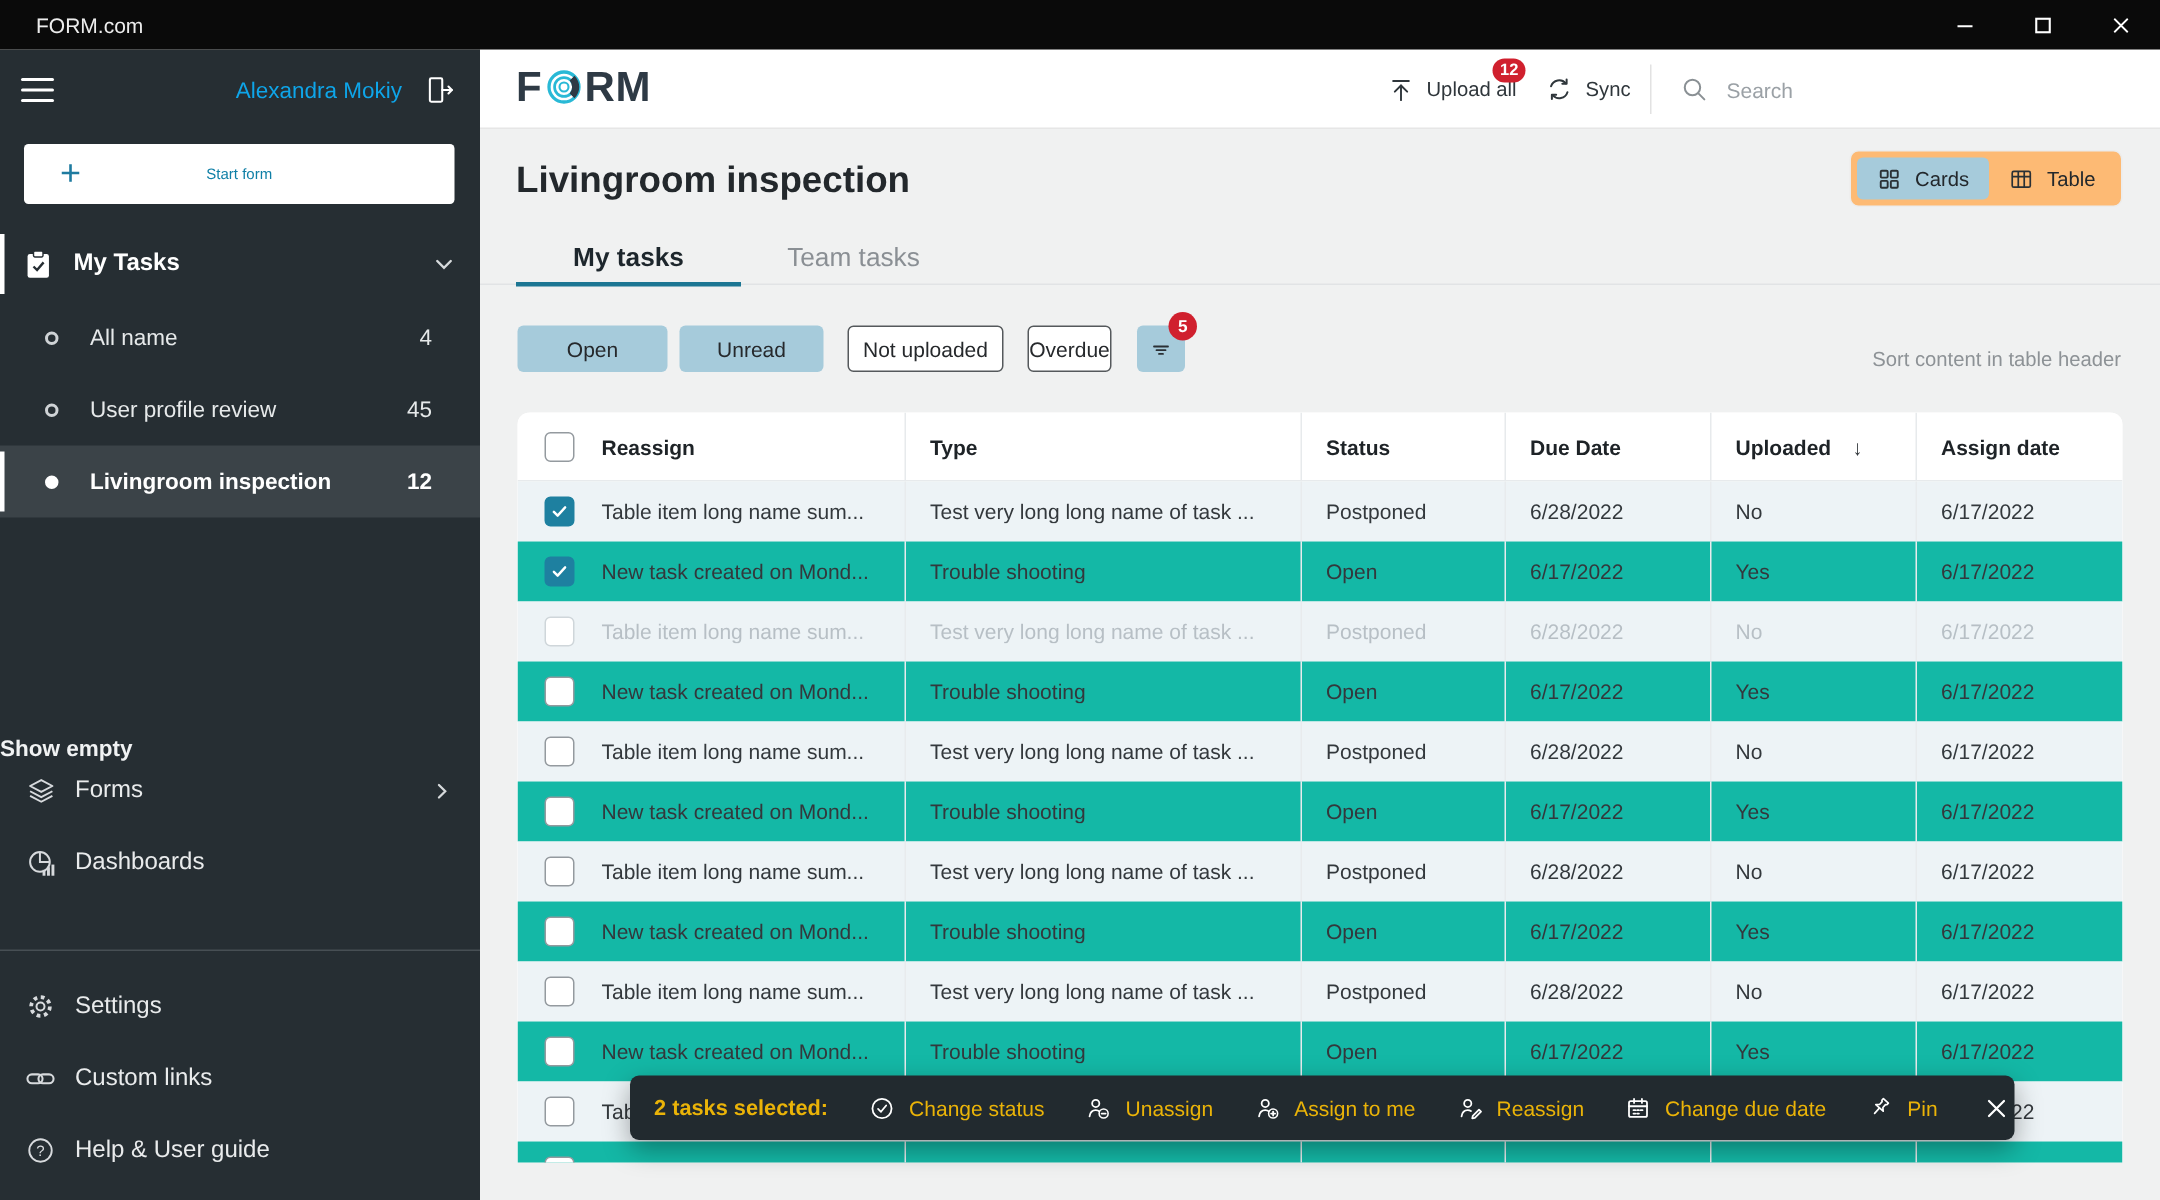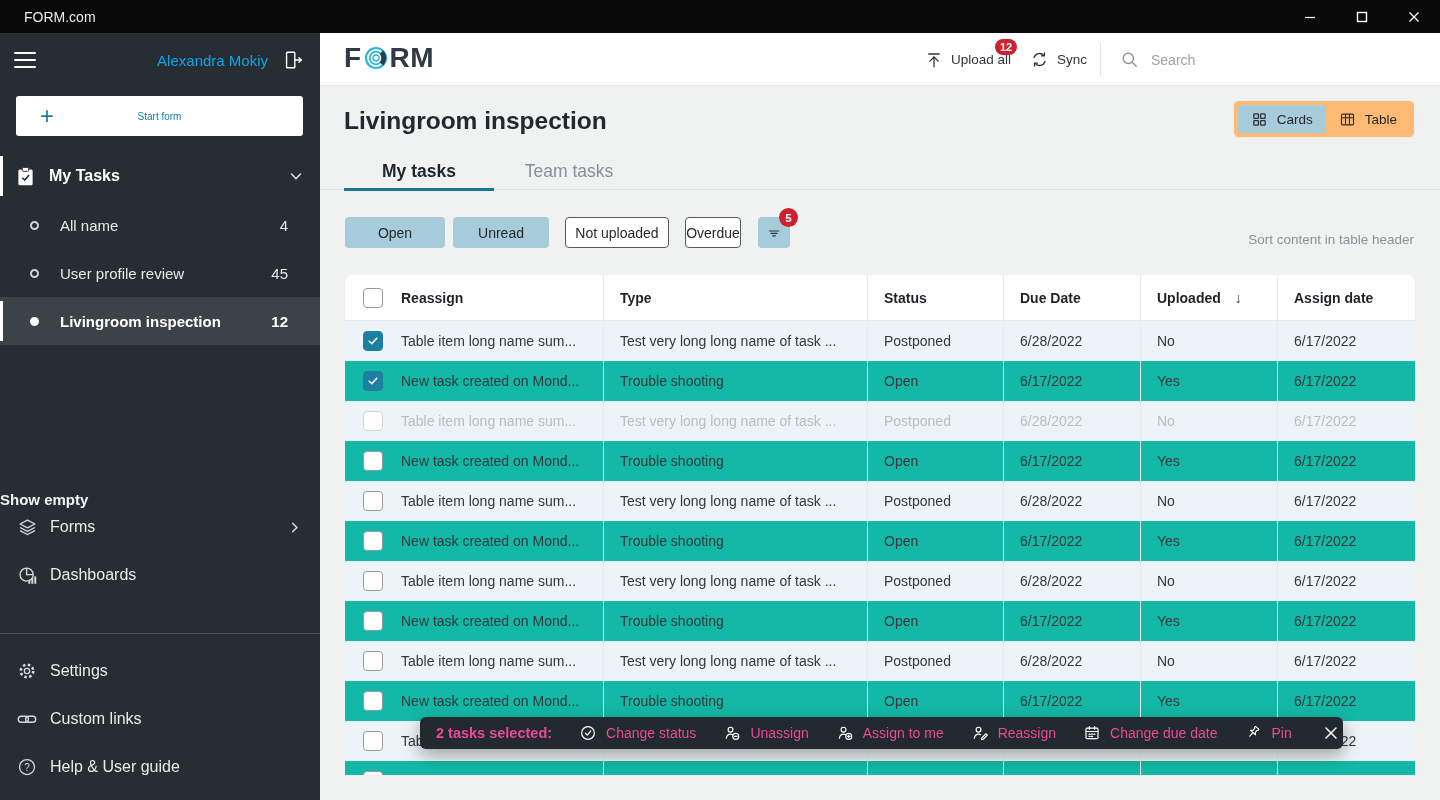--- a/index.html
+++ b/index.html
@@ -100,21 +100,21 @@
   .tcell { display:flex; align-items:center; font-size:14px; color:#33383c; border-right:1px solid #e8ebed; padding-left:16px; white-space:nowrap; overflow:hidden; text-overflow:ellipsis; }
   .tcell:last-child { border-right:none; }
   .tcell.col0 { padding-left:0; }
   .cell-text { overflow:hidden; text-overflow:ellipsis; white-space:nowrap; padding-right:10px; }
   .trow.checked .cb { background:#1e80a0; border-color:#1e80a0; }
   .trow.checked .cb svg { display:block; }
   .trow.disabled .tcell, .trow.disabled .cell-text { color:#b7bfc5; }
   .trow.disabled .cb { border-color:#cfd6da; }
 
   
-  .sel-toolbar { position:absolute; top:631px; left:100px; width:923px; height:32px; background:#222a2f; border-radius:6px; display:flex; align-items:center; color:#ec4899; padding:0 16px; gap:27px; box-shadow:0 6px 18px rgba(0,0,0,.35); z-index:20; }
+  .sel-toolbar { position:absolute; top:631px; left:100px; width:923px; height:43px; background:#222a2f; border-radius:6px; display:flex; align-items:center; color:#eab308; padding:0 16px; gap:27px; box-shadow:0 6px 18px rgba(0,0,0,.35); z-index:20; }
   .sel-count { font-size:14.5px; font-weight:700; white-space:nowrap; }
   .sel-action { display:flex; align-items:center; gap:9px; font-size:14px; cursor:pointer; white-space:nowrap; }
   .sel-close { margin-left:auto; cursor:pointer; display:flex; align-items:center; padding:4px; }
 </style>
 </head>
 <body>
 
 <div class="titlebar">
   <span class="titlebar-app">FORM.com</span>
   <div class="win-controls">

